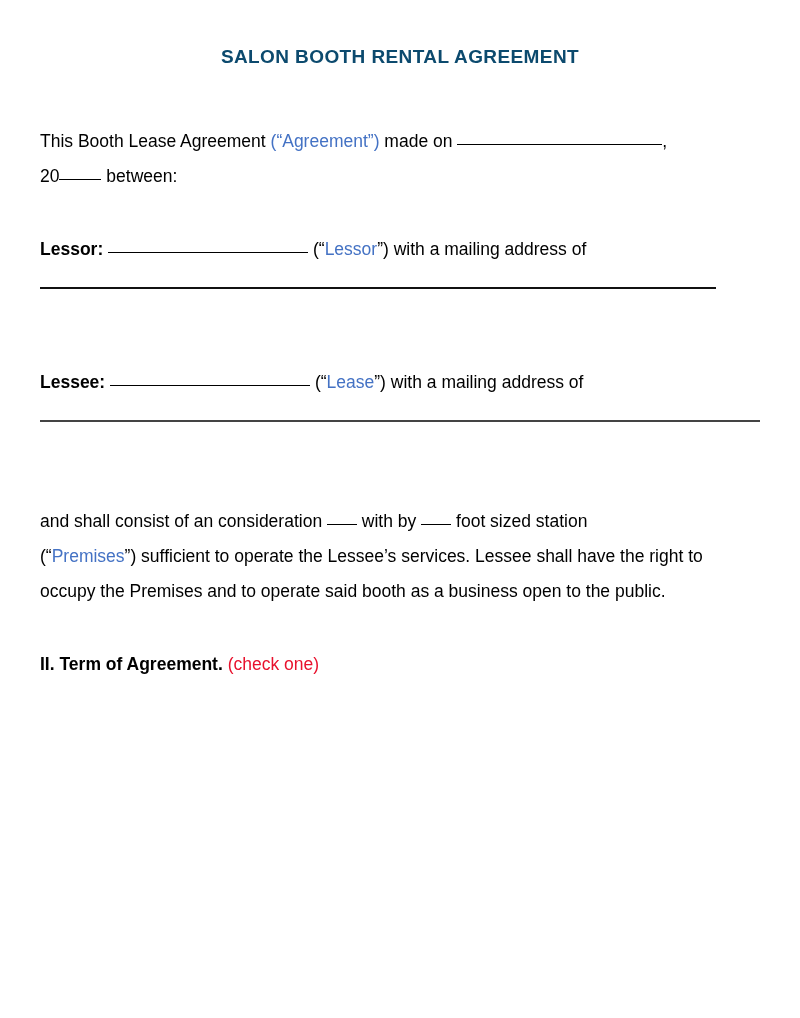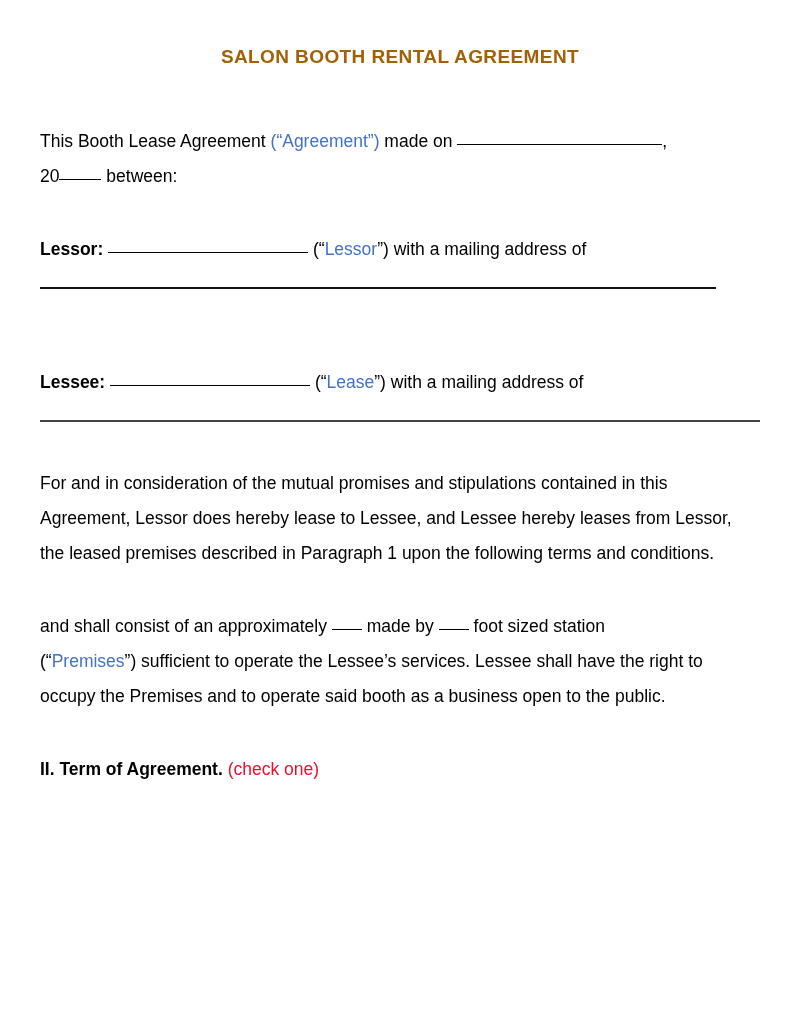--- a/index.html
+++ b/index.html
@@ -22,21 +22,21 @@
     box-sizing: border-box;
     padding: 0 40px 0 40px;
   }
   .doc-title {
     text-align: center;
     font-size: 19px;
     font-weight: bold;
     letter-spacing: 0.4px;
     margin: 0;
     padding-top: 46px;
-    color: #a16207;
+    color: #0c4a6e;
   }
   .body-block {
     padding-top: 56px;
   }
   p.para {
     margin: 0;
     font-size: 17.5px;
     line-height: 35px;
     color: #000000;
     font-weight: 400;
@@ -117,26 +117,25 @@
 
     <p class="para"><span class="bold">Lessee:</span>
       <span class="blank blank-party"></span>
       <span>(“</span><span class="blue">Lease</span><span>”)</span><span> with a mailing address of</span></p>
 
     <div class="spacer-20"></div>
     <hr class="rule rule-lessee">
 
     <div class="spacer-44"></div>
 
-    <p class="para">For and in consideration of the mutual promises and stipulations contained in this Agreement, Lessor does hereby lease to Lessee, and Lessee hereby leases from Lessor, the leased premises described in Paragraph 1 upon the following terms and conditions.</p>
 
     <div class="spacer-38"></div>
 
 
-    <p class="para line-tight"><span>and shall consist of an approximately </span><span class="blank blank-tiny"></span><span> made by </span><span class="blank blank-tiny"></span><span> foot sized station</span></p>
+    <p class="para line-tight"><span>and shall consist of an consideration </span><span class="blank blank-tiny"></span><span> with by </span><span class="blank blank-tiny"></span><span> foot sized station</span></p>
 
     <p class="para"><span>(“</span><span class="blue">Premises</span><span>”)</span><span> sufficient to operate the Lessee’s services. Lessee shall have the right to occupy the Premises and to operate said booth as a business open to the public.</span></p>
 
     <div class="spacer-38"></div>
 
     <p class="para"><span class="bold">II. Term of Agreement.</span>
       <span class="red">(check one)</span></p>
 
   </div>
 </div>

